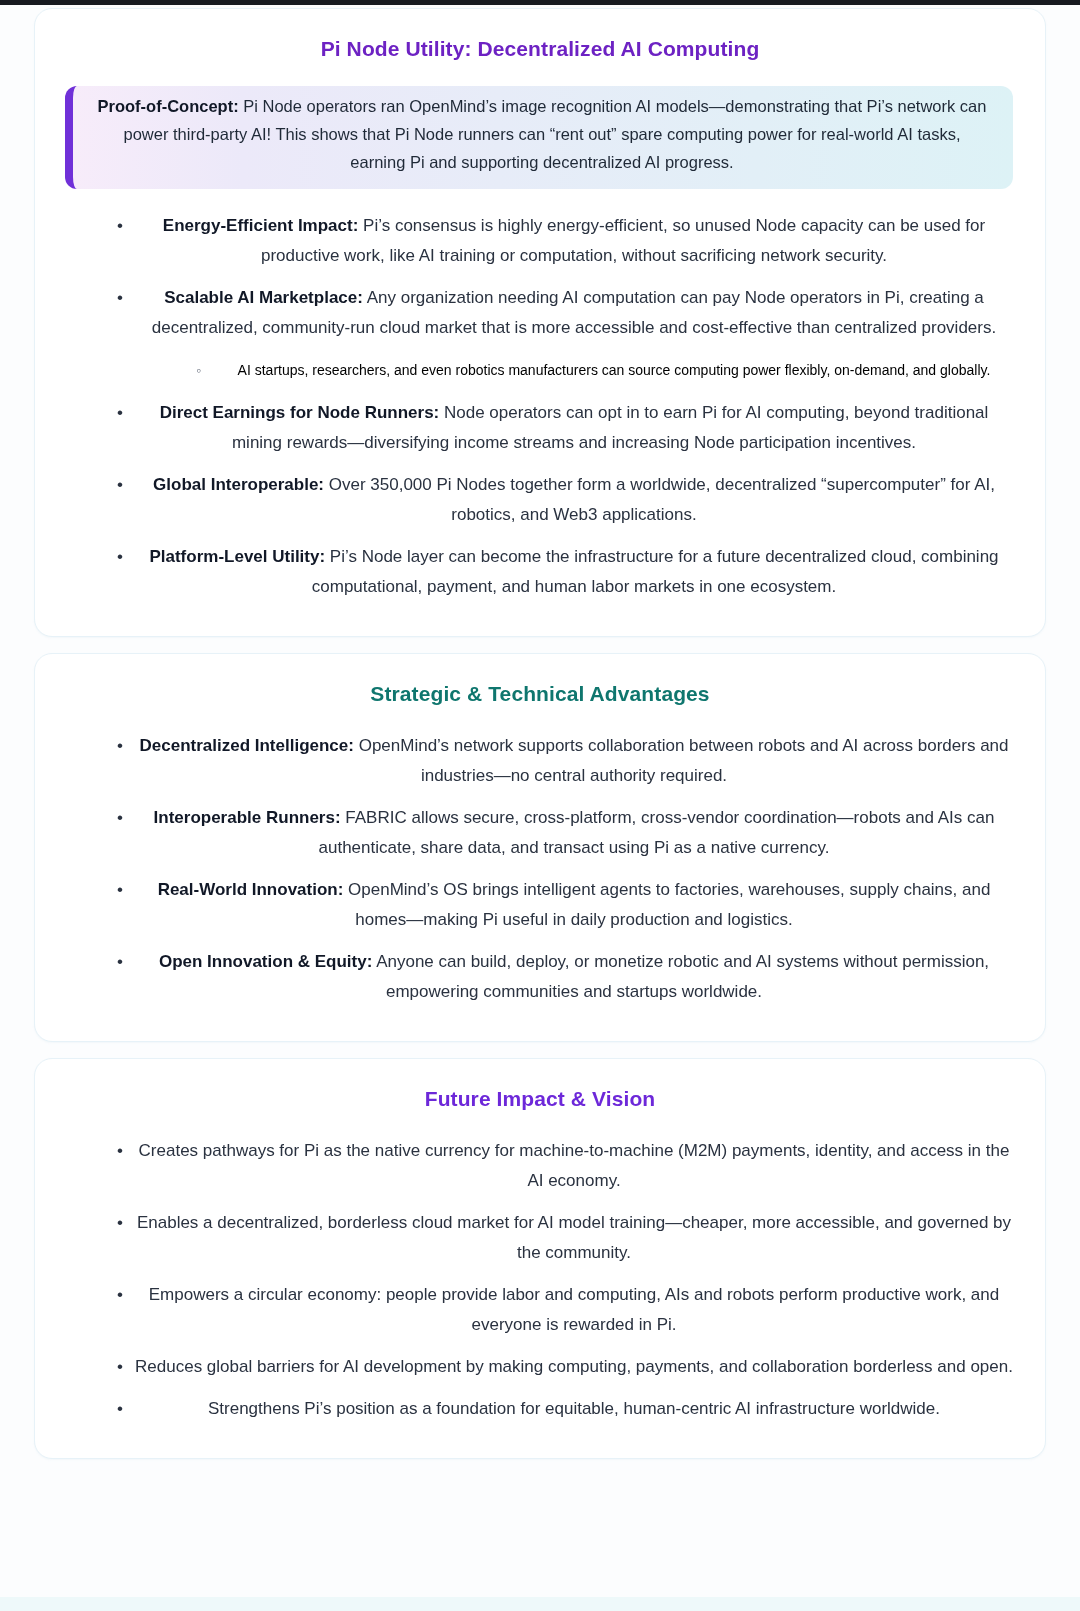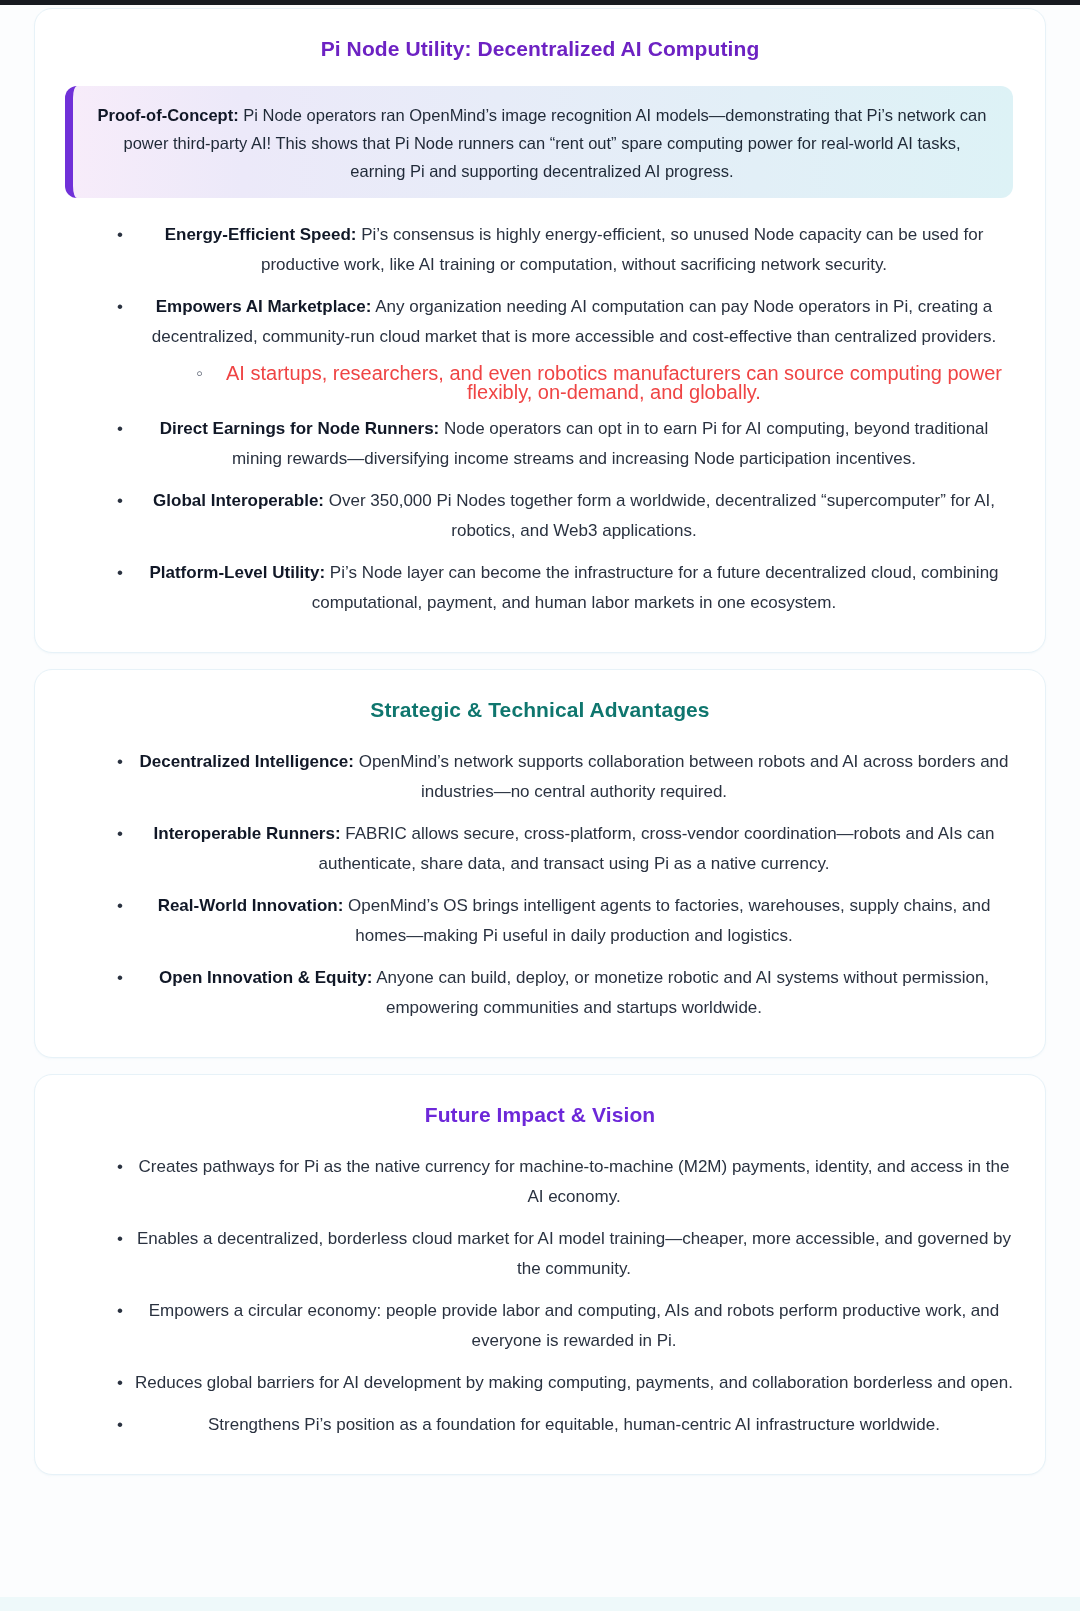--- a/index.html
+++ b/index.html
@@ -39,21 +39,21 @@
   .section-title {
     margin: 0 0 24px 0;
     font-size: 21px;
     line-height: 27px;
     font-weight: 700;
     letter-spacing: 0.1px;
   }
   .callout {
     border-left: 8px solid #7030d8;
     border-radius: 12px;
-    padding: 15px 26px 13px 24px;
+    padding: 6px 26px 13px 24px;
     margin: 24px 2px 22px 0;
     background: linear-gradient(90deg, #f7ecfa 0%, #ece9f9 18%, #ddf2f6 100%);
   }
   .callout p {
     margin: 0;
     font-size: 16.5px;
     line-height: 28px;
     color: #1f2937;
   }
   .callout strong { color: #111827; }
@@ -78,23 +78,23 @@
     color: #2a3240;
   }
   ul.bullet-list > li > strong { color: #111827; }
   ul.sub-list {
     list-style: none;
     margin: 12px 0 2px 0;
     padding: 0 0 0 80px;
   }
   ul.sub-list > li {
     position: relative;
-    font-size: 20px;
-    line-height: 19px;
-    color: #ef4444;
+    font-size: 14px;
+    line-height: 31px;
+    color: #000000;
   }
   ul.sub-list > li::before {
     content: "\25E6";
     position: absolute;
     left: -17px;
     top: 0;
     color: #6b7280;
   }
   .bottom-strip {
     height: 14px;
@@ -107,22 +107,22 @@
 
 <div class="page">
   <div class="top-bar" style="background: rgb(23, 26, 32);"></div>
   <div class="content" id="content">
       <section class="card">
         <h2 class="section-title" style="color: rgb(109, 34, 195);">Pi Node Utility: Decentralized AI Computing</h2>
         <div class="callout">
           <p><strong>Proof-of-Concept:</strong><span> Pi Node operators ran OpenMind’s image recognition AI models—demonstrating that Pi’s network can power third-party AI! This shows that Pi Node runners can “rent out” spare computing power for real-world AI tasks, earning Pi and supporting decentralized AI progress.</span></p>
         </div>
         <ul class="bullet-list">
-          <li><strong>Energy-Efficient Speed:</strong><span> Pi’s consensus is highly energy-efficient, so unused Node capacity can be used for productive work, like AI training or computation, without sacrificing network security.</span></li>
-          <li><strong>Empowers AI Marketplace:</strong><span> Any organization needing AI computation can pay Node operators in Pi, creating a decentralized, community-run cloud market that is more accessible and cost-effective than centralized providers.</span><ul class="sub-list">
+          <li><strong>Energy-Efficient Impact:</strong><span> Pi’s consensus is highly energy-efficient, so unused Node capacity can be used for productive work, like AI training or computation, without sacrificing network security.</span></li>
+          <li><strong>Scalable AI Marketplace:</strong><span> Any organization needing AI computation can pay Node operators in Pi, creating a decentralized, community-run cloud market that is more accessible and cost-effective than centralized providers.</span><ul class="sub-list">
               <li>AI startups, researchers, and even robotics manufacturers can source computing power flexibly, on-demand, and globally.</li>
             </ul></li>
           <li><strong>Direct Earnings for Node Runners:</strong><span> Node operators can opt in to earn Pi for AI computing, beyond traditional mining rewards—diversifying income streams and increasing Node participation incentives.</span></li>
           <li><strong>Global Interoperable:</strong><span> Over 350,000 Pi Nodes together form a worldwide, decentralized “supercomputer” for AI, robotics, and Web3 applications.</span></li>
           <li><strong>Platform-Level Utility:</strong><span> Pi’s Node layer can become the infrastructure for a future decentralized cloud, combining computational, payment, and human labor markets in one ecosystem.</span></li>
         </ul>
       </section>
       <section class="card">
         <h2 class="section-title" style="color: #0f766e;">Strategic &amp; Technical Advantages</h2>
         <ul class="bullet-list">

